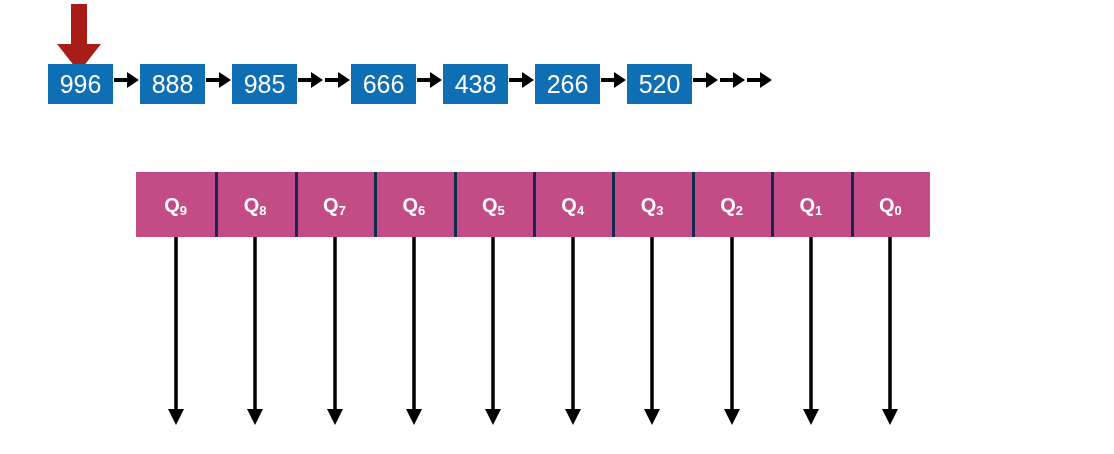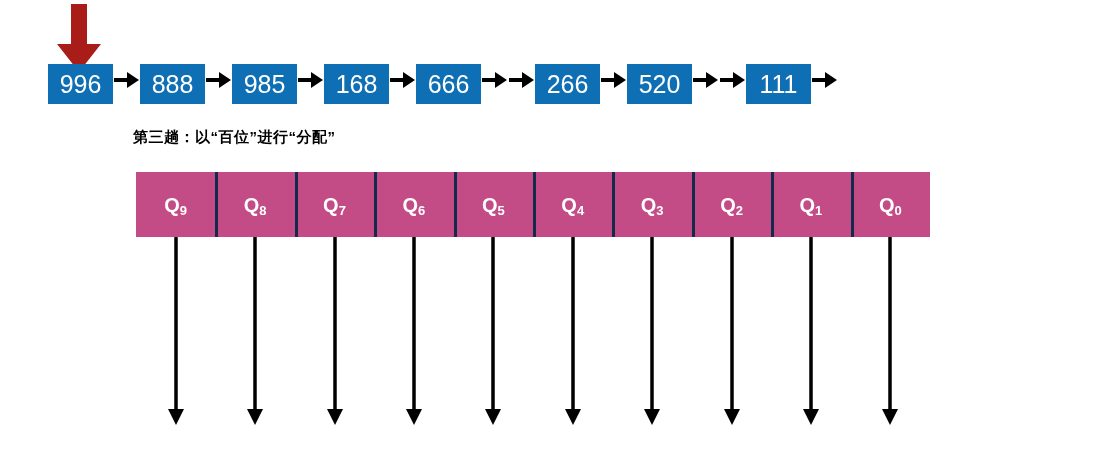--- a/index.html
+++ b/index.html
@@ -156,34 +156,34 @@
           <polygon points="14,12 26,20 14,28" fill="#000000"></polygon>
         </svg>
       </div>
       <div class="node">985</div>
       <div class="link-arrow">
         <svg width="27" height="40" viewBox="0 0 27 40">
           <line x1="1" y1="20" x2="17" y2="20" stroke="#000000" stroke-width="4"></line>
           <polygon points="14,12 26,20 14,28" fill="#000000"></polygon>
         </svg>
       </div>
-      <div class="node">168</div>
       <div class="link-arrow">
         <svg width="27" height="40" viewBox="0 0 27 40">
           <line x1="1" y1="20" x2="17" y2="20" stroke="#000000" stroke-width="4"></line>
           <polygon points="14,12 26,20 14,28" fill="#000000"></polygon>
         </svg>
       </div>
       <div class="node">666</div>
       <div class="link-arrow">
         <svg width="27" height="40" viewBox="0 0 27 40">
           <line x1="1" y1="20" x2="17" y2="20" stroke="#000000" stroke-width="4"></line>
           <polygon points="14,12 26,20 14,28" fill="#000000"></polygon>
         </svg>
       </div>
+      <div class="node">438</div>
       <div class="link-arrow">
         <svg width="27" height="40" viewBox="0 0 27 40">
           <line x1="1" y1="20" x2="17" y2="20" stroke="#000000" stroke-width="4"></line>
           <polygon points="14,12 26,20 14,28" fill="#000000"></polygon>
         </svg>
       </div>
       <div class="node">266</div>
       <div class="link-arrow">
         <svg width="27" height="40" viewBox="0 0 27 40">
           <line x1="1" y1="20" x2="17" y2="20" stroke="#000000" stroke-width="4"></line>
@@ -196,30 +196,28 @@
           <line x1="1" y1="20" x2="17" y2="20" stroke="#000000" stroke-width="4"></line>
           <polygon points="14,12 26,20 14,28" fill="#000000"></polygon>
         </svg>
       </div>
       <div class="link-arrow">
         <svg width="27" height="40" viewBox="0 0 27 40">
           <line x1="1" y1="20" x2="17" y2="20" stroke="#000000" stroke-width="4"></line>
           <polygon points="14,12 26,20 14,28" fill="#000000"></polygon>
         </svg>
       </div>
-      <div class="node">111</div>
       <div class="link-arrow">
         <svg width="27" height="40" viewBox="0 0 27 40">
           <line x1="1" y1="20" x2="17" y2="20" stroke="#000000" stroke-width="4"></line>
           <polygon points="14,12 26,20 14,28" fill="#000000"></polygon>
         </svg>
       </div>
     </div>
 
-  <div class="caption">第三趟：以“百位”进行“分配”</div>
 
   <div class="queue-bar">
       <div class="queue-cell">
         <span class="qlabel">
           <span>Q</span>
           <span class="sub">9</span>
         </span>
       </div>
       <div class="queue-cell">
         <span class="qlabel">

